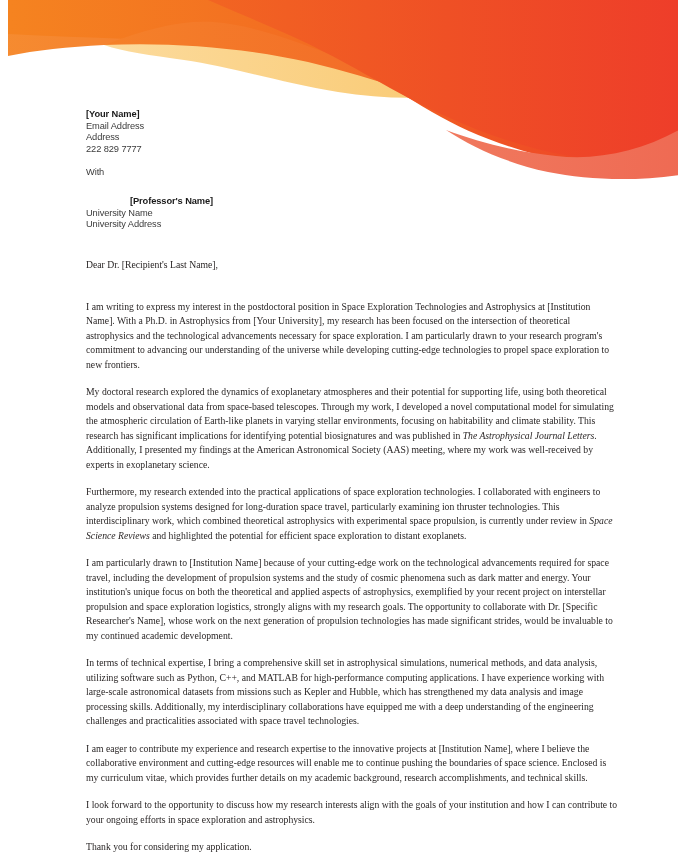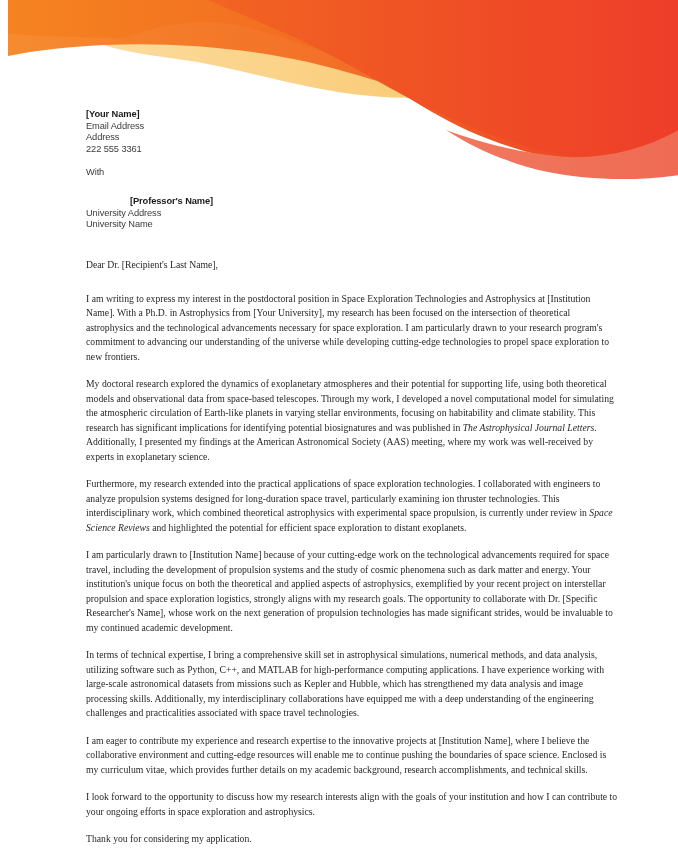--- a/index.html
+++ b/index.html
@@ -78,21 +78,21 @@
     top: 258px;
     width: 532px;
   }
   .letter-body p {
     margin: 0 0 13px 0;
     font-size: 9.7px;
     line-height: 14.5px;
     text-align: left;
     color: #2a2626;
   }
-  .letter-body p.salutation { margin-bottom: 19px; }
+  .letter-body p.salutation { margin-bottom: 27px; }
   .letter-body p.thanks { margin-top: 4px; margin-bottom: 17px; }
   .letter-body em { font-style: italic; }
 </style>
 </head>
 <body>
 
 <div class="page">
 
   <div id="header-art">
     <svg viewBox="0 0 678 190" xmlns="http://www.w3.org/2000/svg" preserveAspectRatio="none">
@@ -137,29 +137,29 @@
 
       <path d="M678,126 L678,174 C628,182 580,180 540,172 C498,163 464,147 438,130
                C470,142 508,152 548,156 C592,161 638,150 678,126 Z" fill="url(#gCoral)"></path>
     </svg>
   </div>
 
   <div class="sender-block">
     <div class="strong">[Your Name]</div>
     <div>Email Address</div>
     <div>Address</div>
-    <div>222 555 3361</div>
+    <div>222 829 7777</div>
     <span class="gap"></span>
     <div>With</div>
   </div>
 
   <div class="recipient-block">
     <div class="strong">[Professor's Name]</div>
+    <div>University Name</div>
     <div>University Address</div>
-    <div>University Name</div>
   </div>
 
   <div class="letter-body">
 
     <p class="salutation">Dear Dr. [Recipient's Last Name],</p>
 
     <p>I am writing to express my interest in the postdoctoral position in Space Exploration Technologies and Astrophysics at [Institution Name]. With a Ph.D. in Astrophysics from [Your University], my research has been focused on the intersection of theoretical astrophysics and the technological advancements necessary for space exploration. I am particularly drawn to your research program's commitment to advancing our understanding of the universe while developing cutting-edge technologies to propel space exploration to new frontiers.</p>
 
     <p><span>My doctoral research explored the dynamics of exoplanetary atmospheres and their potential for supporting life, using both theoretical models and observational data from space-based telescopes. Through my work, I developed a novel computational model for simulating the atmospheric circulation of Earth-like planets in varying stellar environments, focusing on habitability and climate stability. This research has significant implications for identifying potential biosignatures and was published in </span><em>The Astrophysical Journal Letters</em><span>. Additionally, I presented my findings at the American Astronomical Society (AAS) meeting, where my work was well-received by experts in exoplanetary science.</span></p>
 

